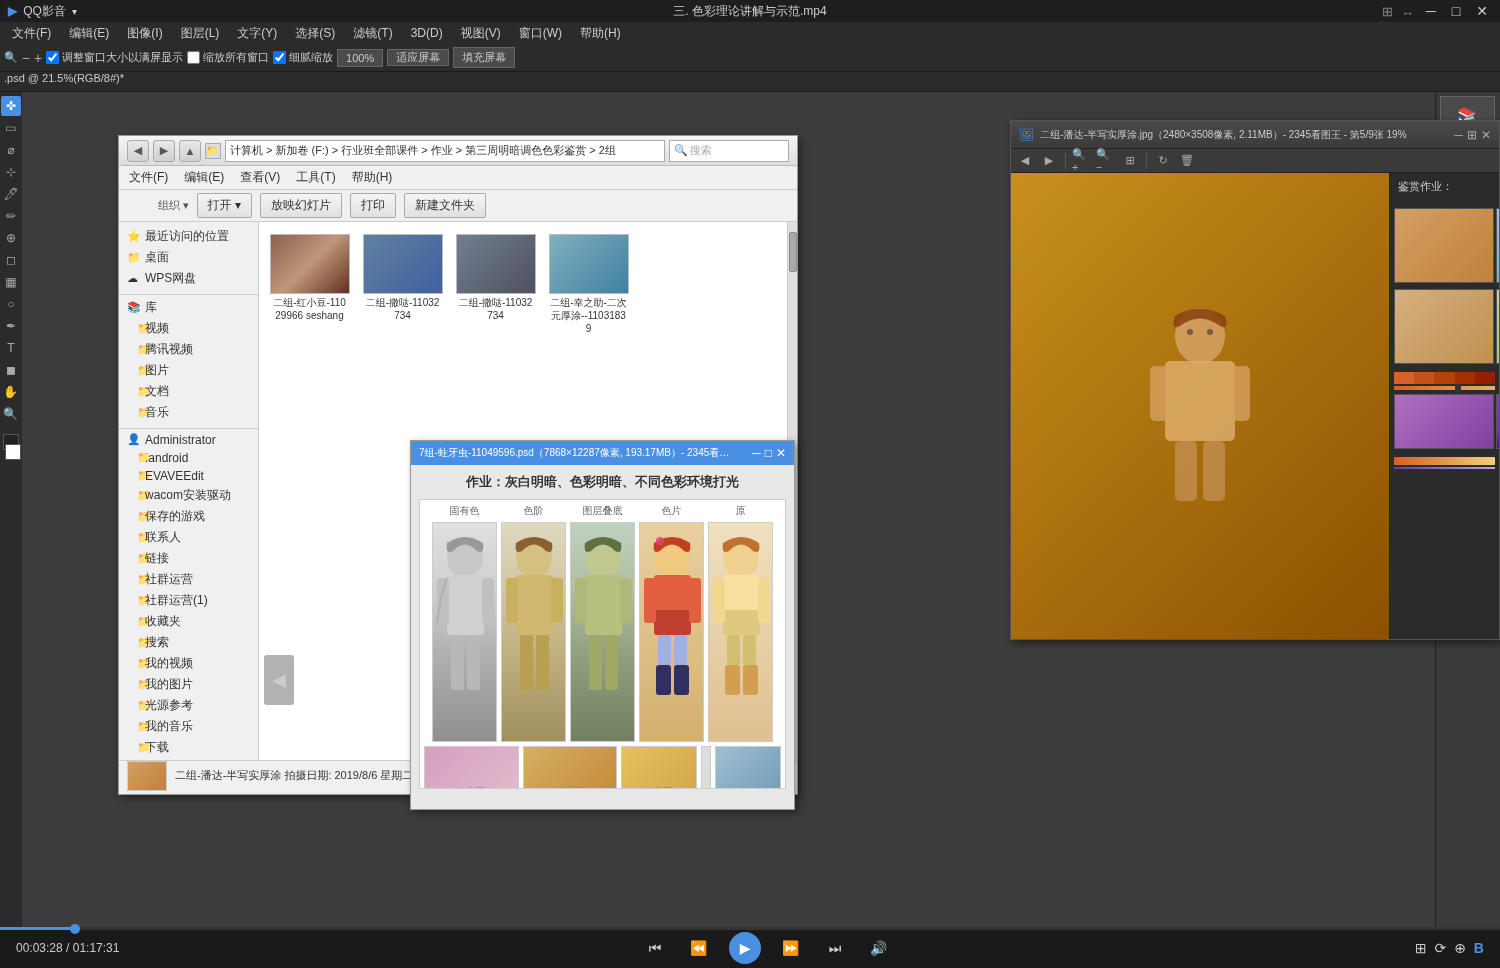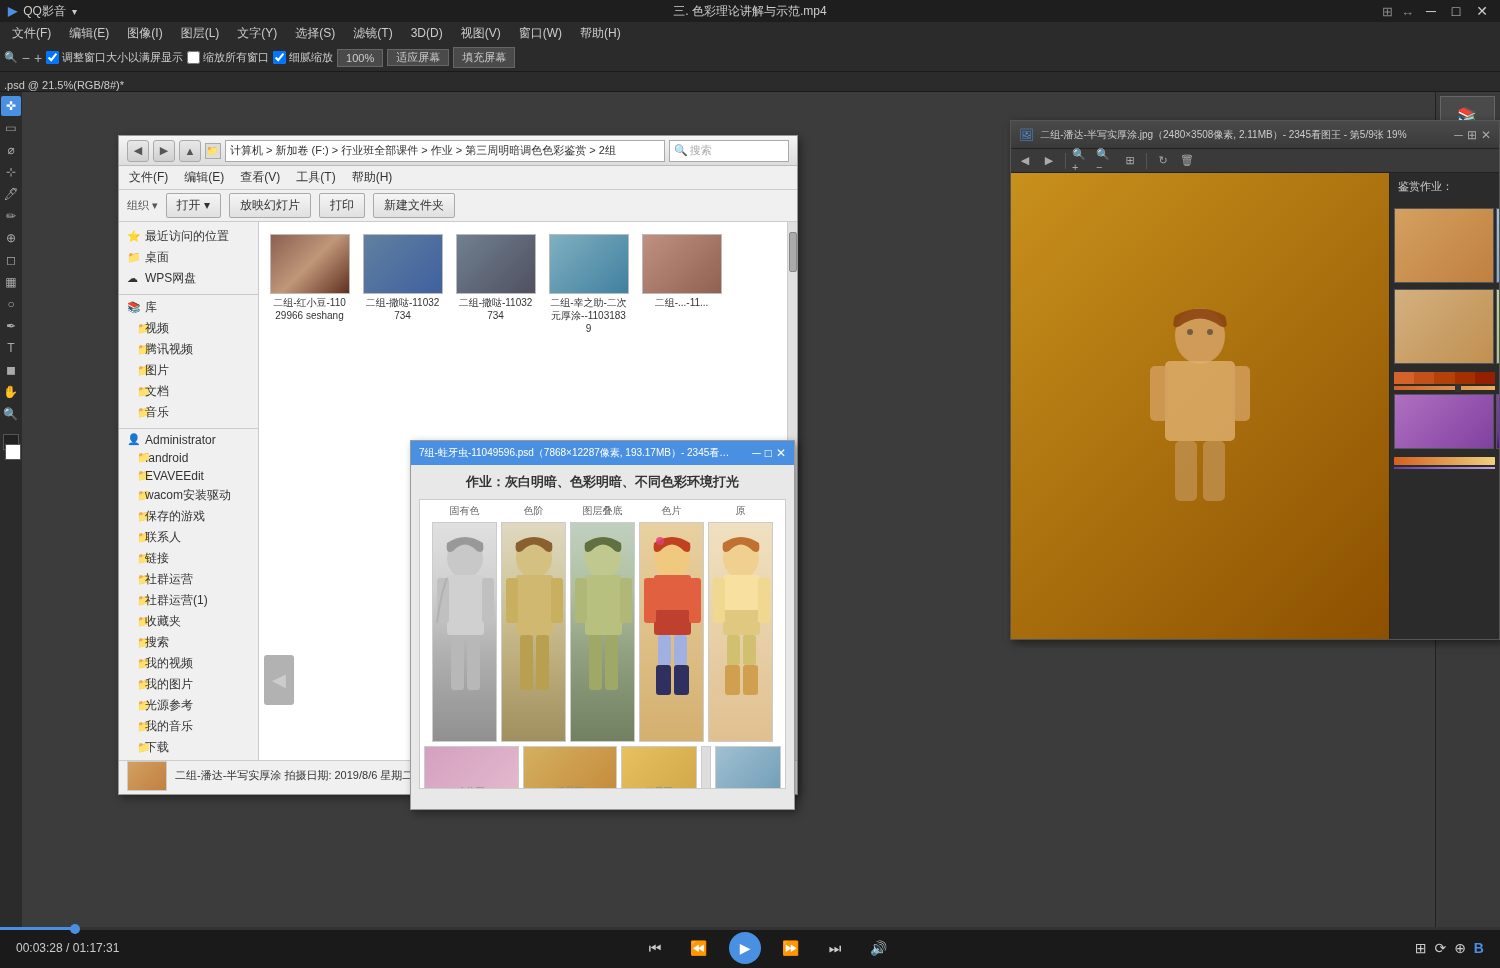--- a/index.html
+++ b/index.html
@@ -56,21 +56,21 @@
       z-index: 100;
     }
 
     
     .file-info-bar {
       position: absolute;
       top: 72px; left: 0; right: 0;
       height: 20px;
       background: #2b2b2b;
       display: flex;
-      align-items: flex-end;
+      align-items: flex-start;
       color: #ccc;
       font-size: 11px;
       padding: 0 4px;
       border-bottom: 1px solid #1a1a1a;
       z-index: 100;
     }
 
     
     .left-tools {
       position: absolute;
@@ -628,21 +628,21 @@
 
   <div class="fb-menubar">
     <span class="fb-menu-item">文件(F)</span>
     <span class="fb-menu-item">编辑(E)</span>
     <span class="fb-menu-item">查看(V)</span>
     <span class="fb-menu-item">工具(T)</span>
     <span class="fb-menu-item">帮助(H)</span>
   </div>
 
   <div class="fb-toolbar">
-    <div style="display:flex;align-items:center;gap:2px;">
+    <div style="display:flex;align-items:center;gap:2px;margin-left:31px;">
       <span style="font-size:11px;color:#555;">组织 ▾</span>
     </div>
     <button class="fb-tool-btn">打开 ▾</button>
     <button class="fb-tool-btn">放映幻灯片</button>
     <button class="fb-tool-btn">打印</button>
     <button class="fb-tool-btn">新建文件夹</button>
   </div>
 
   <div class="fb-main">
 
@@ -779,25 +779,20 @@
           <div class="fb-file-name">二组-撒哒-11032734</div>
         </div>
 
 
         <div class="fb-file-item">
           <div class="fb-file-thumb" style="background:linear-gradient(135deg,#80b0c0,#4080a0);">
           </div>
           <div class="fb-file-name">二组-幸之助-二次元厚涂--11031839</div>
         </div>
 
-        <div class="fb-file-item">
-          <div class="fb-file-thumb" style="background:linear-gradient(135deg,#c09080,#906050);">
-          </div>
-          <div class="fb-file-name">二组-...-11...</div>
-        </div>
       </div>
     </div>
 
     <div class="fb-scroll-indicator">
       <div style="width:8px;height:40px;background:#aaa;border:1px solid #888;position:absolute;top:10px;left:1px;border-radius:2px;"></div>
     </div>
   </div>
 
   <div style="position:relative;">
     <div class="nav-arrow nav-left" style="position:absolute;left:145px;top:-80px;z-index:10;">◀</div>

